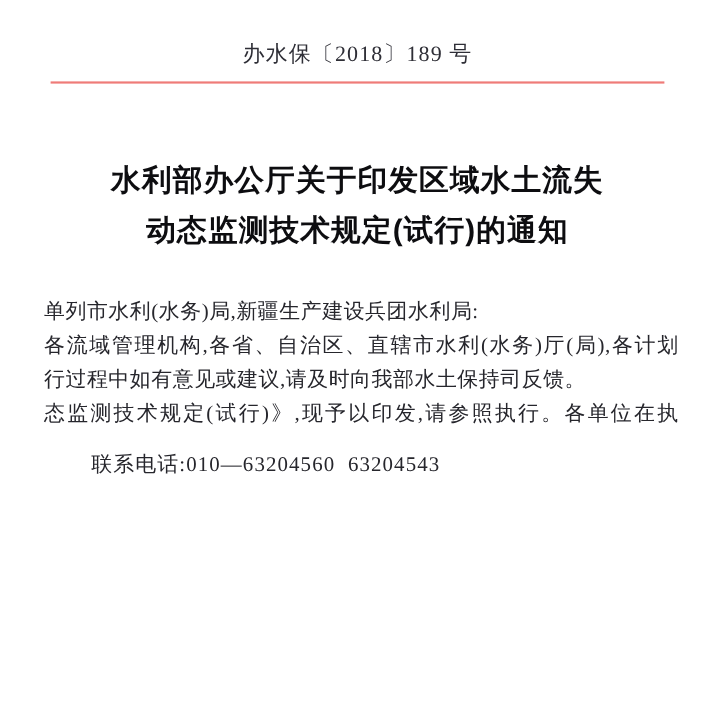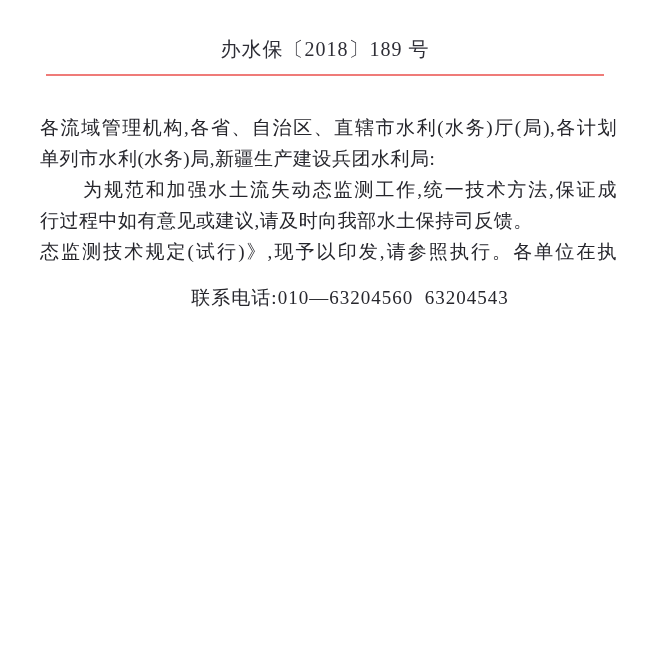--- a/index.html
+++ b/index.html
@@ -51,21 +51,20 @@
     letter-spacing: 0.5px;
     white-space: pre-wrap;
   }
   .line.justify {
     text-align: justify;
     text-align-last: justify;
     white-space: normal;
   }
   .line.indent {
     text-indent: 43px;
-    text-align: center;
   }
   .contact-block {
     margin-top: 12px;
   }
   .contact-block .line {
     line-height: 38px;
     letter-spacing: 1px;
   }
   .footer {
     position: absolute;
@@ -85,26 +84,29 @@
 </style>
 </head>
 <body>
 
 <div class="page">
 
   <div class="doc-number">办水保〔2018〕189 号</div>
 
   <div class="red-line"></div>
 
+  <div class="title-block">
+    <div>水利部办公厅关于印发区域水土流失</div>
+    <div>动态监测技术规定(试行)的通知</div>
+  </div>
 
   <div class="body-block">
+    <div class="line">单列市水利(水务)局,新疆生产建设兵团水利局:</div>
     <div class="line justify">各流域管理机构,各省、自治区、直辖市水利(水务)厅(局),各计划</div>
-    <div class="line">单列市水利(水务)局,新疆生产建设兵团水利局:</div>
 
-    <div class="line justify indent">为规范和加强水土流失动态监测工作,统一技术方法,保证成</div>
     <div class="line">行过程中如有意见或建议,请及时向我部水土保持司反馈。</div>
     <div class="line justify">态监测技术规定(试行)》,现予以印发,请参照执行。各单位在执</div>
 
     <div class="contact-block">
       <div class="line indent">联系电话:010—63204560  63204543</div>
     </div>
   </div>
 
   <div class="footer">
     <span class="dash">—</span><span class="num">1</span><span class="dash">—</span>

